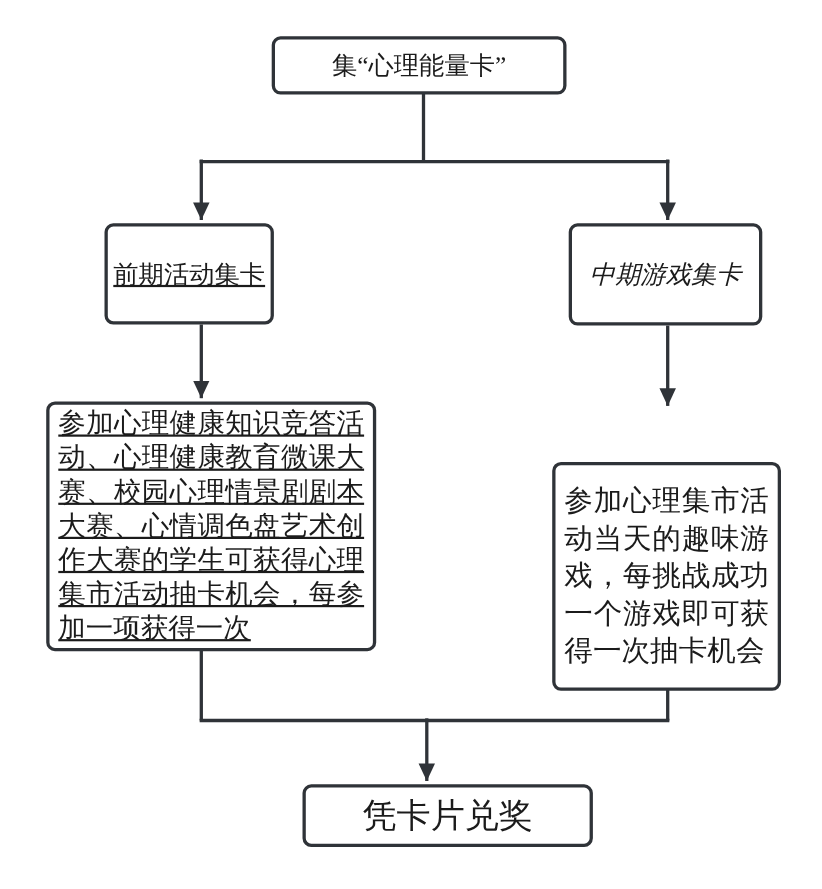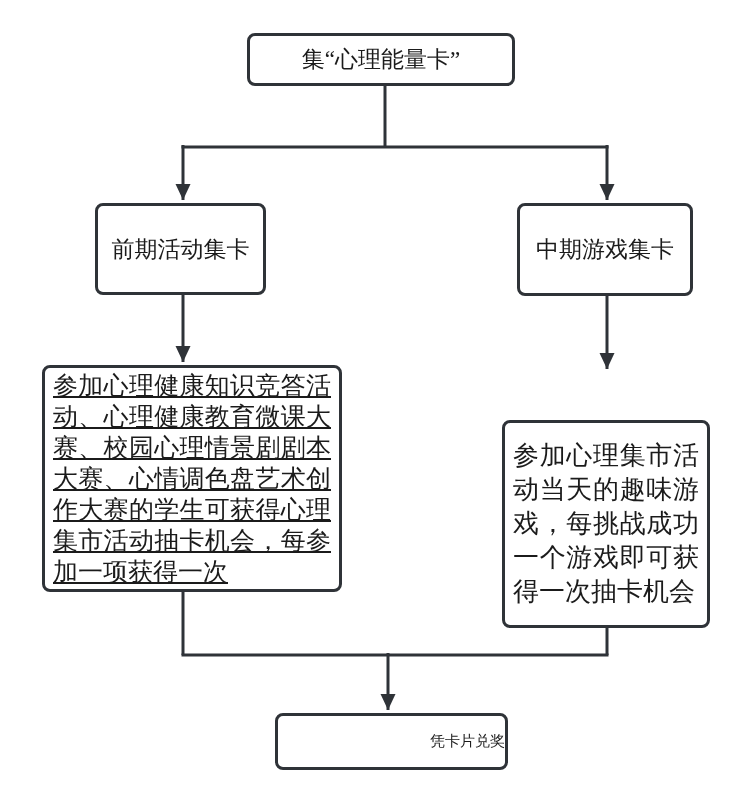--- a/index.html
+++ b/index.html
@@ -22,33 +22,33 @@
     position:absolute;
     box-sizing:border-box;
     border:3px solid var(--stroke);
     border-radius:8px;
     background:var(--bg);
     display:flex;align-items:center;justify-content:center;
     text-align:center;
     color:var(--text);
   }
   .node-root{left:247px;top:33px;width:268px;height:53px;font-size:23px;}
-  .node-early{left:95px;top:203px;width:171px;height:92px;font-size:23px;}
-  .node-mid{left:517px;top:203px;width:176px;height:93px;font-size:23px;}
+  .node-early{left:95px;top:203px;width:154px;height:92px;font-size:23px;text-decoration:underline;}
+  .node-mid{left:517px;top:203px;width:176px;height:93px;font-size:23px;font-style:italic;}
   .node-early-detail{
     left:42px;top:365px;width:300px;height:227px;
     font-size:25px;line-height:31px;
     padding:0 8px;text-align:justify;text-align-last:left;text-decoration:underline;
   }
   .node-mid-detail{
     left:502px;top:372px;width:208px;height:208px;
     font-size:26px;line-height:34px;
     padding:0 8px;text-align:justify;text-align-last:left;margin-top:48px;
   }
-  .node-redeem{left:275px;top:713px;width:233px;height:57px;font-size:15px;justify-content:flex-end;}
+  .node-redeem{left:275px;top:713px;width:264px;height:57px;font-size:31px;}
 </style>
 </head>
 <body>
 
 <div class="canvas">
 
   <svg class="connectors" viewBox="0 0 747 808" xmlns="http://www.w3.org/2000/svg">
     <defs>
       <marker id="arrow" markerUnits="userSpaceOnUse" markerWidth="18" markerHeight="16" refX="16" refY="7.5" orient="auto">
         <path d="M0,0 L0,15 L16,7.5 z" fill="#2f3338"></path>

